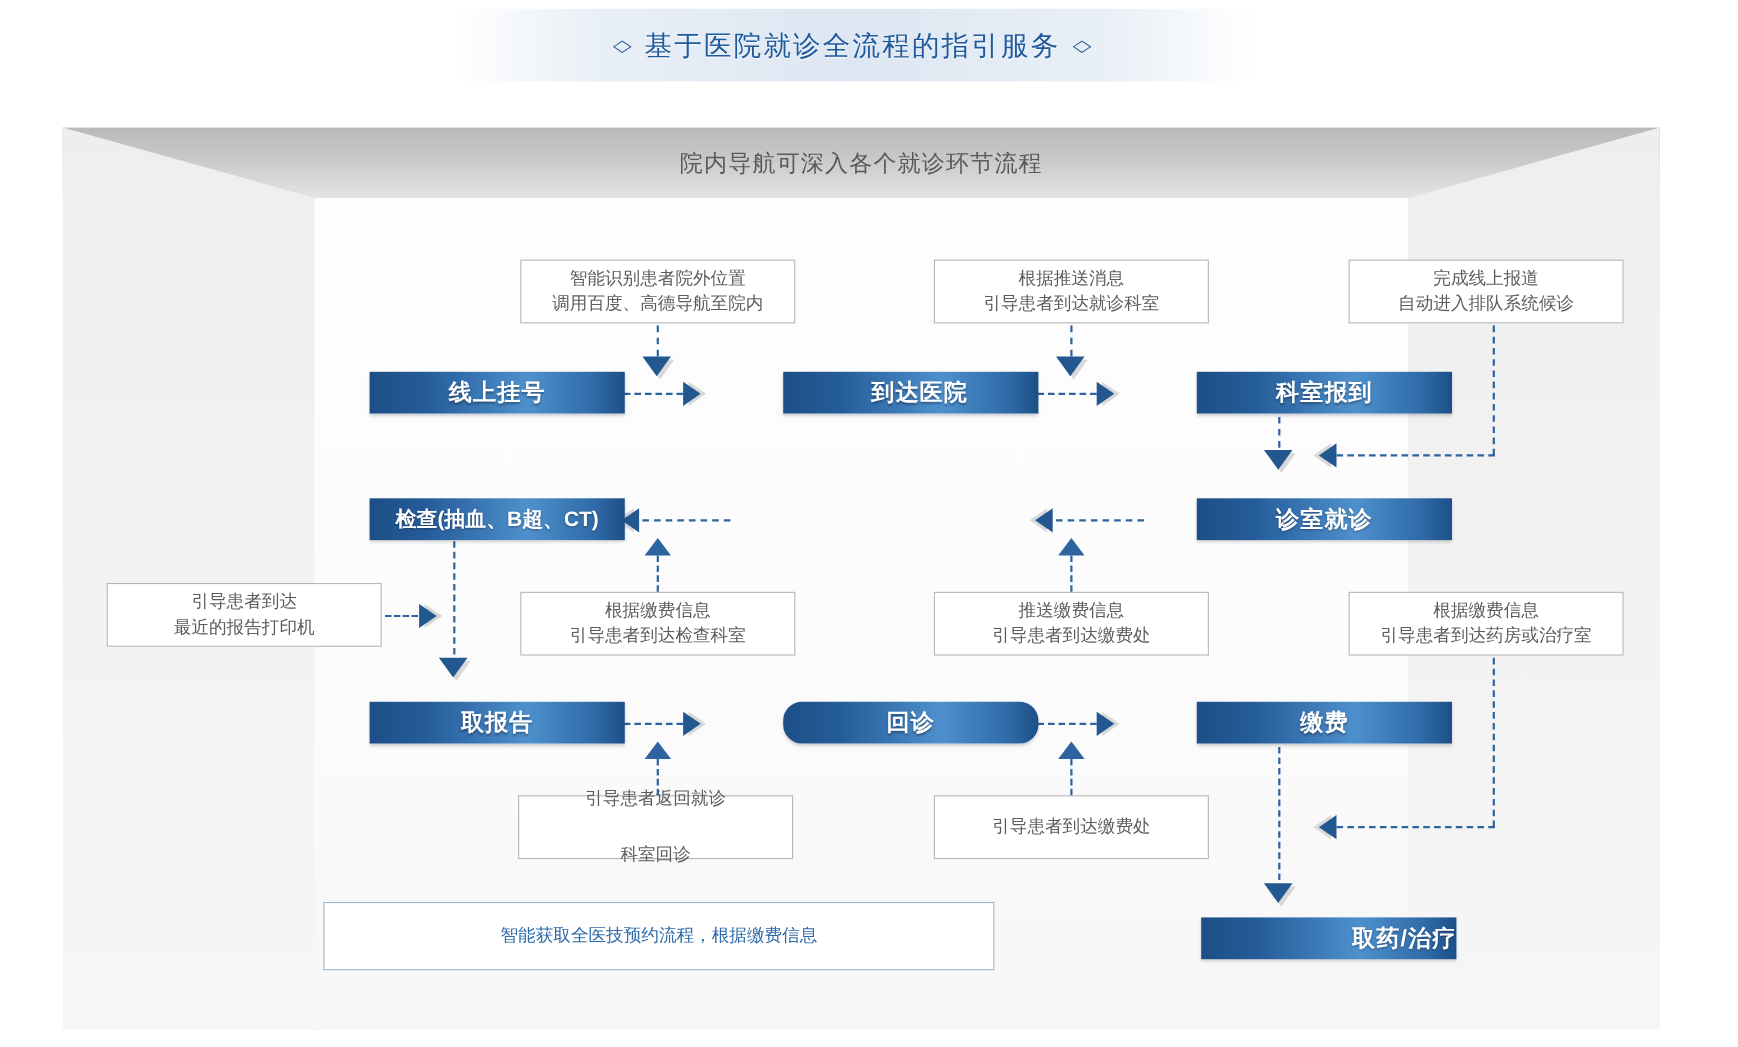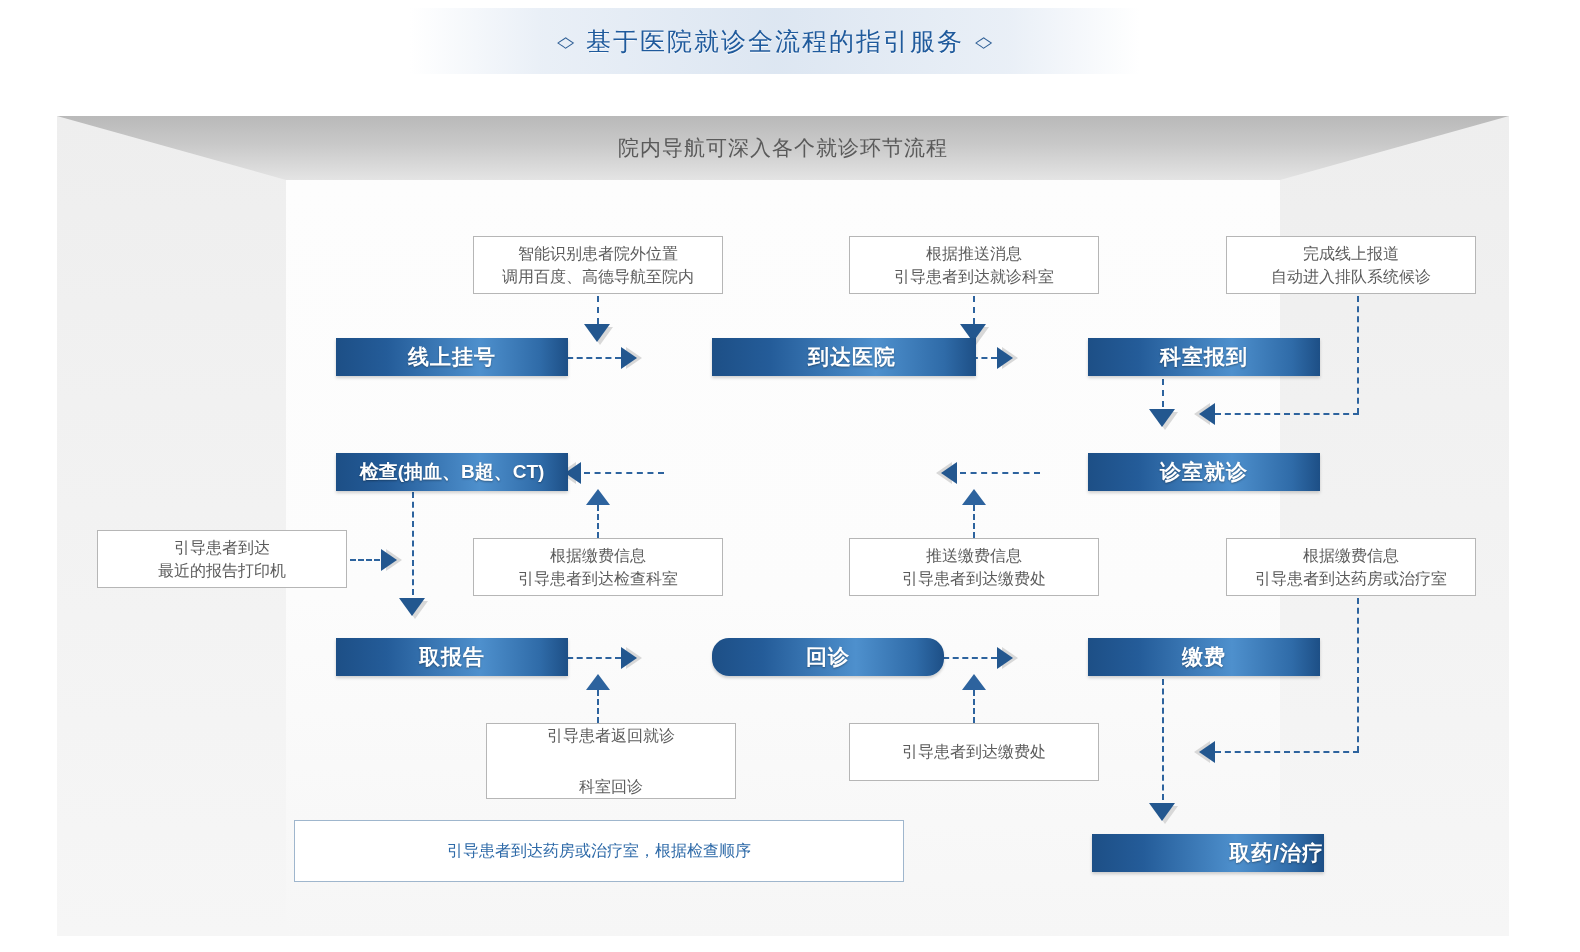--- a/index.html
+++ b/index.html
@@ -155,31 +155,31 @@
   <div class="abox" style="left:849px; top:538px; width:250px; height:58px;">
     <div>推送缴费信息</div>
     <div>引导患者到达缴费处</div>
   </div>
 
   <div class="abox" style="left:1226px; top:538px; width:250px; height:58px;">
     <div>根据缴费信息</div>
     <div>引导患者到达药房或治疗室</div>
   </div>
 
-  <div class="abox" style="left:486px; top:723px; width:250px; height:76px;gap:28px;">
+  <div class="abox" style="left:471px; top:723px; width:250px; height:58px;gap:28px;">
     <div>引导患者返回就诊</div>
     <div>科室回诊</div>
   </div>
 
   <div class="abox" style="left:849px; top:723px; width:250px; height:58px;">
     <div>引导患者到达缴费处</div>
   </div>
 
   <div class="abox blue-note" style="left:294px; top:820px; width:610px; height:62px;">
-    <div>引导患者到达药房或治疗室，根据检查顺序</div>
+    <div>智能获取全医技预约流程，根据缴费信息</div>
   </div>
 
   <div class="dash-v" style="left:597px; top:296px; height:28px;"></div>
   <div class="tri tri-d-sh" style="left:587px; top:327px;"></div>
   <div class="tri tri-d" style="left:584px; top:324px;"></div>
 
   <div class="dash-v" style="left:973px; top:296px; height:28px;"></div>
   <div class="tri tri-d-sh" style="left:963px; top:327px;"></div>
   <div class="tri tri-d" style="left:960px; top:324px;"></div>
 
@@ -241,21 +241,21 @@
   <div class="dash-v" style="left:973px; top:690px; height:33px;"></div>
   <div class="tri tri-u" style="left:962px; top:674px;"></div>
 
   <div class="dash-v" style="left:1162px; top:679px; height:121px;"></div>
   <div class="tri tri-d-sh" style="left:1152px; top:806px;"></div>
   <div class="tri tri-d" style="left:1149px; top:803px;"></div>
 
   <div class="pbox" style="left:294px; top:338px; width:232px;">
     <span>线上挂号</span>
   </div>
-  <div class="pbox" style="left:670px; top:338px; width:264px;padding-left:16px;">
+  <div class="pbox" style="left:670px; top:338px; width:232px;padding-left:16px;">
     <span>到达医院</span>
   </div>
   <div class="pbox" style="left:1046px; top:338px; width:232px;">
     <span>科室报到</span>
   </div>
 
   <div class="pbox small" style="left:294px; top:453px; width:232px;">
     <span>检查(抽血、B超、CT)</span>
   </div>
   <div class="pbox" style="left:1046px; top:453px; width:232px;">

